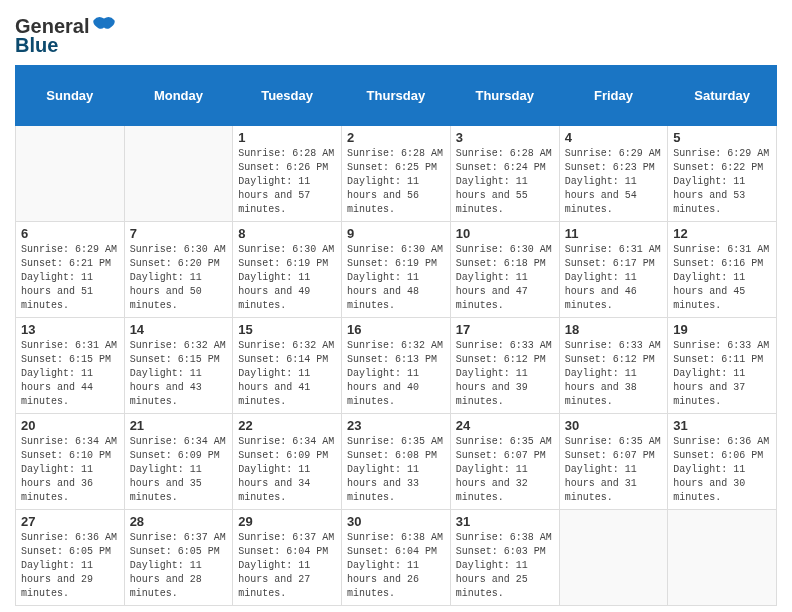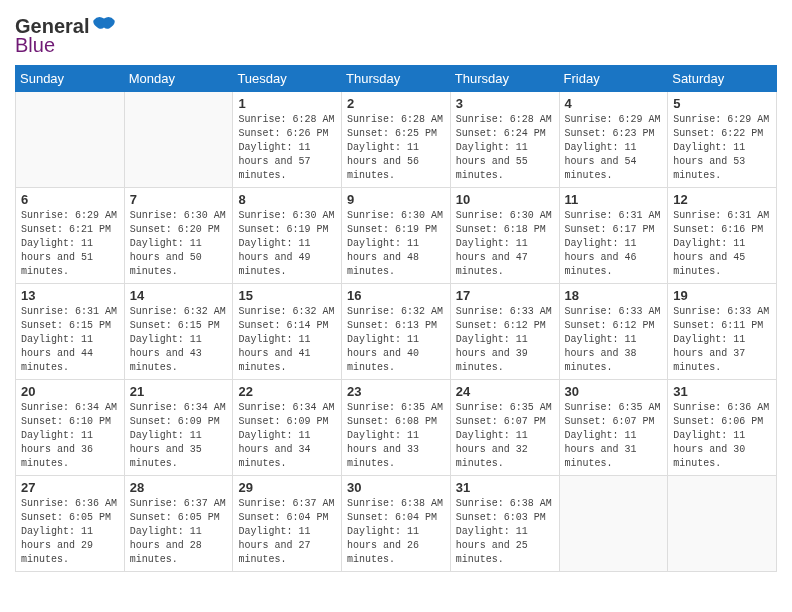--- a/index.html
+++ b/index.html
@@ -42,24 +42,24 @@
     }
     .calendar {
       width: 100%;
       border-collapse: collapse;
       border: 1px solid #ccc;
     }
     .calendar th {
       background: #1a75c4;
       color: #fff;
       font-size: 13px;
-      padding: 5px 4px;
-      text-align: left;
+      padding: 22px 4px;
+      text-align: center;
       border: 1px solid #1a75c4;
-      font-weight: normal;
+      font-weight: bold;
     }
     .calendar td {
       vertical-align: top;
       border: 1px solid #ddd;
       padding: 4px 5px;
       width: 113px;
       min-height: 80px;
       background: #fff;
       font-size: 10.5px;
       color: #333;
@@ -87,21 +87,21 @@
 <div class="page">
   <div class="header">
     <div class="logo">
     <div style="display:flex;flex-direction:column;align-items:flex-start;">
       <div style="display:flex;align-items:center;">
         <span style="font-size:20px;font-weight:bold;color:#333;">General</span>
         <svg width="24" height="18" viewBox="0 0 30 22" xmlns="http://www.w3.org/2000/svg" style="margin-left:3px;margin-top:-4px;">
           <path d="M15 3 Q22 -2 28 5 Q30 10 22 15 Q18 17 15 14 Q12 17 8 15 Q0 10 2 5 Q8 -2 15 3Z" fill="#1a75c4"></path>
         </svg>
       </div>
-      <div style="font-size:20px;font-weight:normal;color:#701a75;margin-top:-4px;">Blue</div>
+      <div style="font-size:20px;font-weight:bold;color:#0c4a6e;margin-top:-4px;">Blue</div>
     </div>
   </div>
     <div class="title-block">
       <div class="month-title"></div>
       <div class="subtitle"></div>
     </div>
   </div>
 
   <table class="calendar" id="cal-table">
     <thead>

